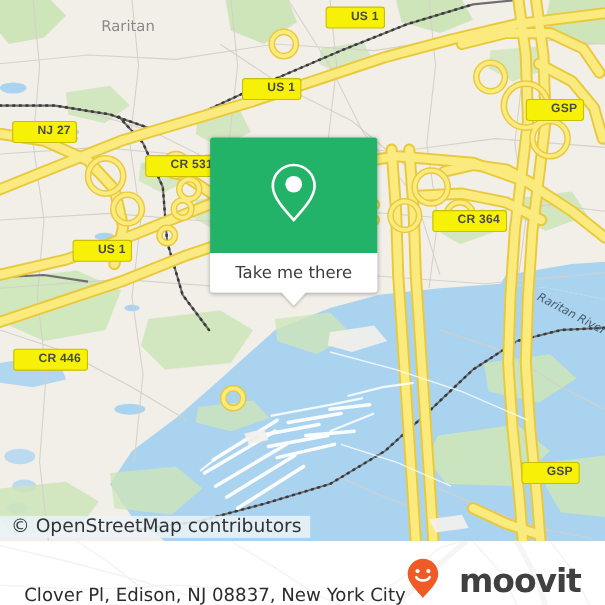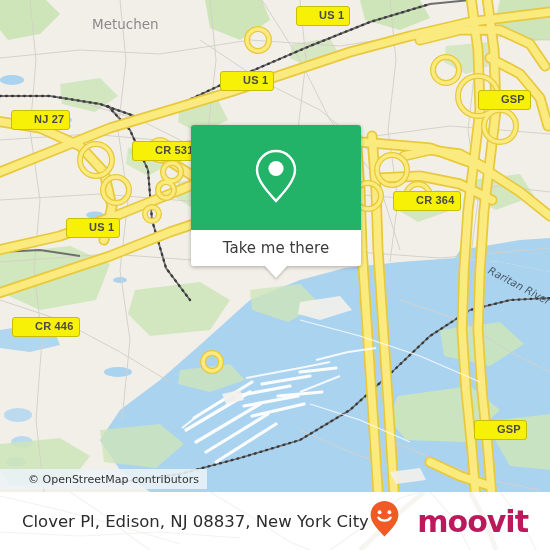--- a/index.html
+++ b/index.html
@@ -62,21 +62,21 @@
     padding: 3px 5px 4px 22px;
     white-space: nowrap;
     letter-spacing: 0.2px;
   }
 
   
   #card {
     position: absolute;
     left: 191px;
     top: 125px;
-    width: 170px;
+    width: 152px;
     border-radius: 3px;
     box-shadow: 0 1px 4px rgba(0,0,0,0.30);
     overflow: visible;
     z-index: 40;
   }
   #card-green {
     background: #22b268;
     height: 105px;
     border-radius: 3px 3px 0 0;
     display: flex;
@@ -105,40 +105,40 @@
     border-top: 13px solid #ffffff;
     filter: drop-shadow(0 2px 1px rgba(0,0,0,0.18));
   }
 
   
   #attribution {
     position: absolute;
     left: 0;
     top: 469px;
     height: 20px;
-    padding: 0 8px 0 28px;
+    padding: 0 8px 0 10px;
     display: flex;
     align-items: center;
     background: rgba(235,243,247,0.88);
     color: #333333;
-    font-size: 11px;
+    font-size: 17px;
     font-family: "DejaVu Sans", sans-serif;
     z-index: 50;
   }
 
   
   #footer {
     position: absolute;
     left: 0;
     top: 492px;
     width: 550px;
     height: 58px;
     background: #ffffff;
     display: flex;
-    align-items: center;
+    align-items: flex-end;
     justify-content: space-between;
     padding: 0 22px 0 22px;
     box-sizing: border-box;
     overflow: hidden;
   }
   #footer-ghost {
     position: absolute;
     left: 0; top: 0;
     width: 550px; height: 58px;
     opacity: 0.30;
@@ -152,21 +152,21 @@
     white-space: nowrap;
     z-index: 2;
   }
   #brand {
     position: relative;
     display: flex;
     align-items: center;
     z-index: 2;
   }
   #brand-wordmark {
-    color: #be185d;
+    color: #404040;
     font-size: 30px;
     font-weight: bold;
     font-family: "DejaVu Sans", sans-serif;
     letter-spacing: -1px;
     margin-left: 17px;
   }
 </style>
 </head>
 <body>
 
@@ -369,21 +369,21 @@
 
         <g fill="#f4f1ec" opacity="0.9">
           <path d="M 300 302 L 340 296 L 352 310 L 320 320 L 298 314 Z"></path>
           <path d="M 222 394 L 240 390 L 244 400 L 226 404 Z"></path>
           <path d="M 390 472 L 420 468 L 426 480 L 396 484 Z"></path>
         </g>
 
       </g>
     </svg>
 
-    <div class="map-label" style="left:92px; top:16px;">Metuchen</div>
+    <div class="map-label" style="left:92px; top:16px;">Raritan</div>
 
     <div class="water-label" style="left:492px; top:264px; transform: rotate(28deg); transform-origin: left top;">Raritan River</div>
 
     <div class="shield" style="left:296px; top:6px;">US 1</div>
     <div class="shield" style="left:220px; top:71px;">US 1</div>
     <div class="shield" style="left:478px; top:90px;">GSP</div>
     <div class="shield" style="left:11px; top:110px;">NJ 27</div>
     <div class="shield" style="left:132px; top:141px;">CR 531</div>
     <div class="shield" style="left:393px; top:191px;">CR 364</div>
     <div class="shield" style="left:66px; top:218px;">US 1</div>

